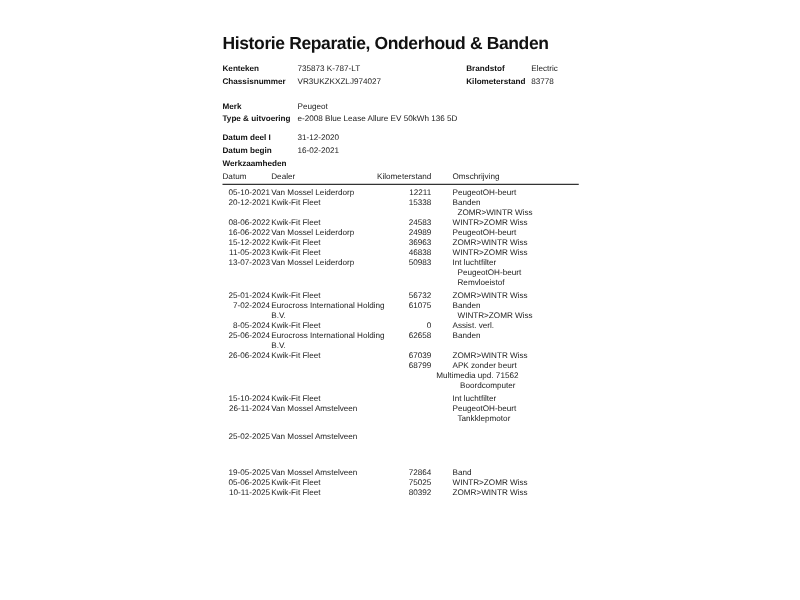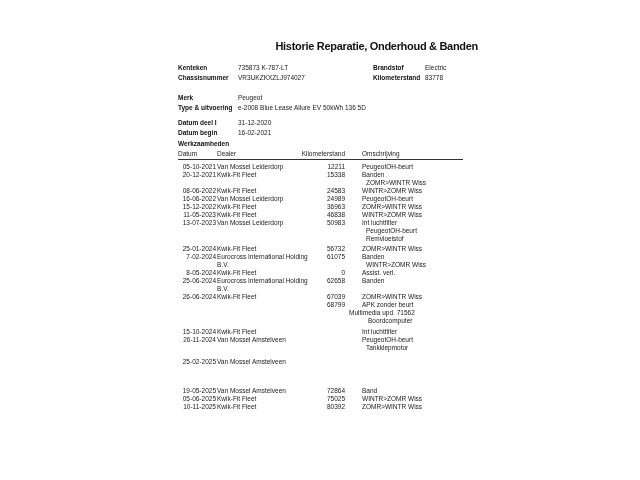--- a/index.html
+++ b/index.html
@@ -1,19 +1,19 @@
 <!DOCTYPE html>
 <html><head>
 <meta charset="utf-8">
 <style>
   html,body{margin:0;padding:0;width:640px;height:480px;background:#ffffff;overflow:hidden;}
   body{font-family:"Liberation Sans",sans-serif;color:#1a1a1a;}
   .page{position:absolute;left:178px;top:28px;width:300px;}
-  .title{font-size:11px;font-weight:bold;letter-spacing:-0.3px;color:#111;
-         margin:12px 0 10px 0;line-height:13px;white-space:nowrap;text-align:right;}
+  .title{font-size:14px;font-weight:bold;letter-spacing:-0.3px;color:#111;
+         margin:0 0 10px 0;line-height:13px;white-space:nowrap;}
   
   .igroup{margin:0;}
   .igroup.ga{margin-bottom:10px;}
   .igroup.gb{margin-bottom:5px;}
   .igroup.gc{margin-bottom:1px;}
   .iline{display:flex;line-height:10px;font-size:6.5px;white-space:nowrap;}
   .ilabel{width:60px;font-weight:bold;color:#111;flex:none;}
   .ivalue{width:135px;flex:none;}
   .ilabel2{width:52px;font-weight:bold;color:#111;flex:none;}
   .ivalue2{flex:1;}

